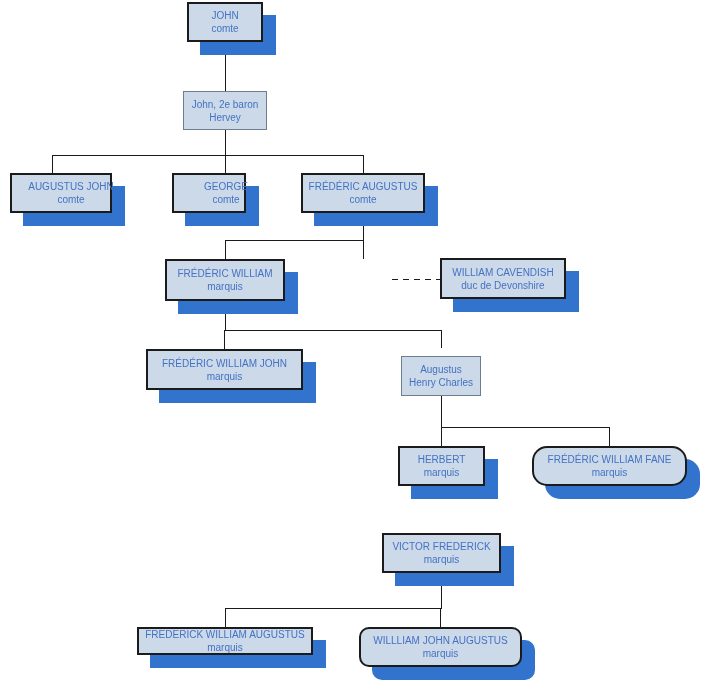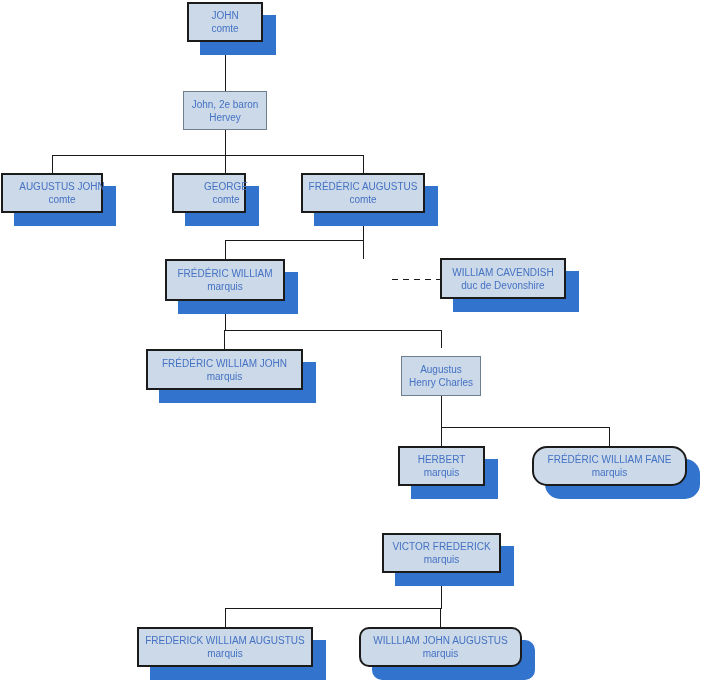--- a/index.html
+++ b/index.html
@@ -78,21 +78,21 @@
     </svg>
 
 <div class="node shadow" style="left: 187px; top: 2px; width: 76px; height: 40px;">
       <div class="person-name">JOHN</div>
       <div class="person-title">comte</div>
     </div>
     <div class="node plain" style="left: 183px; top: 91px; width: 84px; height: 39px;">
       <div class="person-name">John, 2e baron</div>
       <div class="person-title">Hervey</div>
     </div>
-    <div class="node shadow" style="left: 1px; top: 173px; width: 102px; height: 40px; padding-left: 20px;">
+    <div class="node shadow" style="left: 10px; top: 173px; width: 102px; height: 40px; padding-left: 20px;">
       <div class="person-name">AUGUSTUS JOHN</div>
       <div class="person-title">comte</div>
     </div>
     <div class="node shadow" style="left: 172px; top: 173px; width: 74px; height: 40px; padding-left: 34px;">
       <div class="person-name">GEORGE</div>
       <div class="person-title">comte</div>
     </div>
     <div class="node shadow" style="left: 301px; top: 173px; width: 124px; height: 40px;">
       <div class="person-name">FRÉDÉRIC AUGUSTUS</div>
       <div class="person-title">comte</div>
@@ -118,21 +118,21 @@
       <div class="person-title">marquis</div>
     </div>
     <div class="node shadow" style="left: 532px; top: 446px; width: 155px; height: 40px; border-radius: 15px;">
       <div class="person-name">FRÉDÉRIC WILLIAM FANE</div>
       <div class="person-title">marquis</div>
     </div>
     <div class="node shadow" style="left: 382px; top: 533px; width: 119px; height: 40px;">
       <div class="person-name">VICTOR FREDERICK</div>
       <div class="person-title">marquis</div>
     </div>
-    <div class="node shadow" style="left: 137px; top: 627px; width: 176px; height: 40px;">
+    <div class="node shadow" style="left: 137px; top: 627px; width: 176px; height: 28px;">
       <div class="person-name">FREDERICK WILLIAM AUGUSTUS</div>
       <div class="person-title">marquis</div>
     </div>
     <div class="node shadow" style="left: 359px; top: 627px; width: 163px; height: 40px; border-radius: 10px;">
       <div class="person-name">WILLLIAM JOHN AUGUSTUS</div>
       <div class="person-title">marquis</div>
     </div>
   </div>
 
 </body></html>

